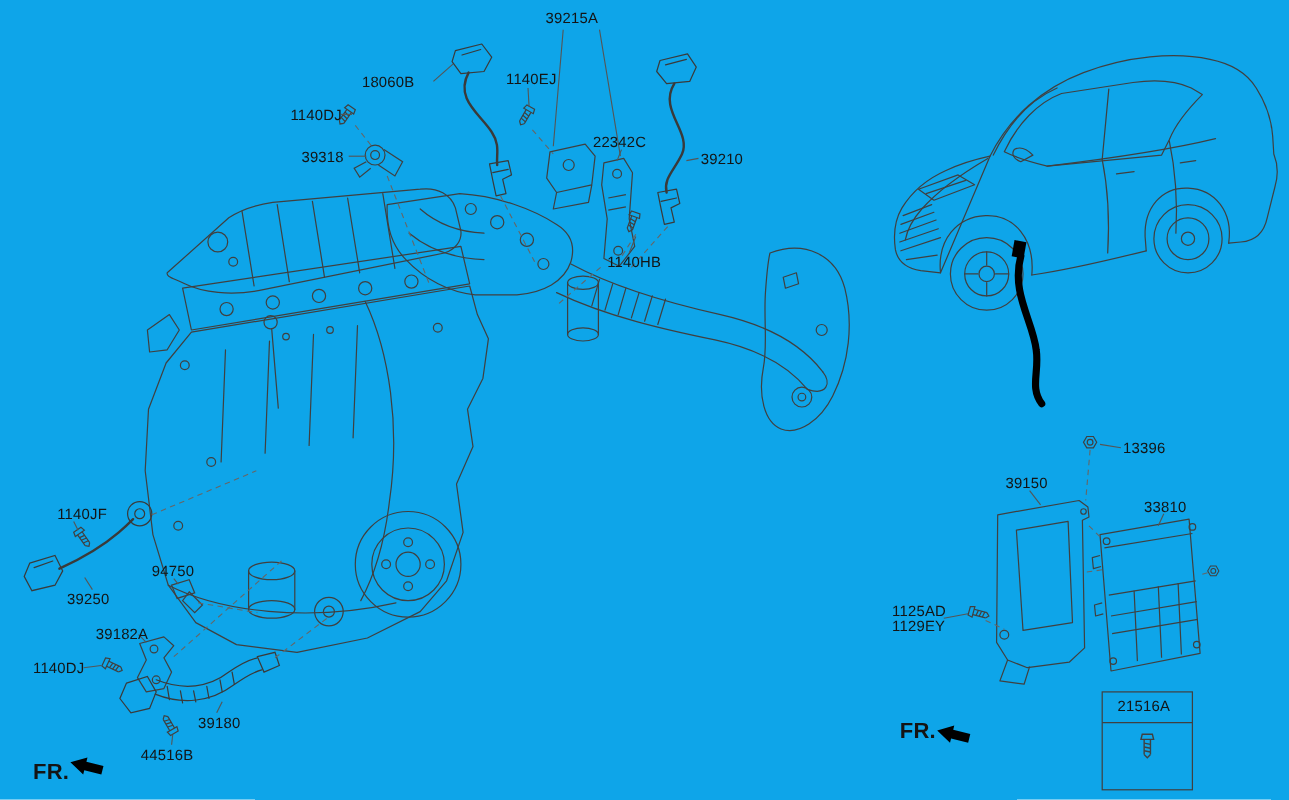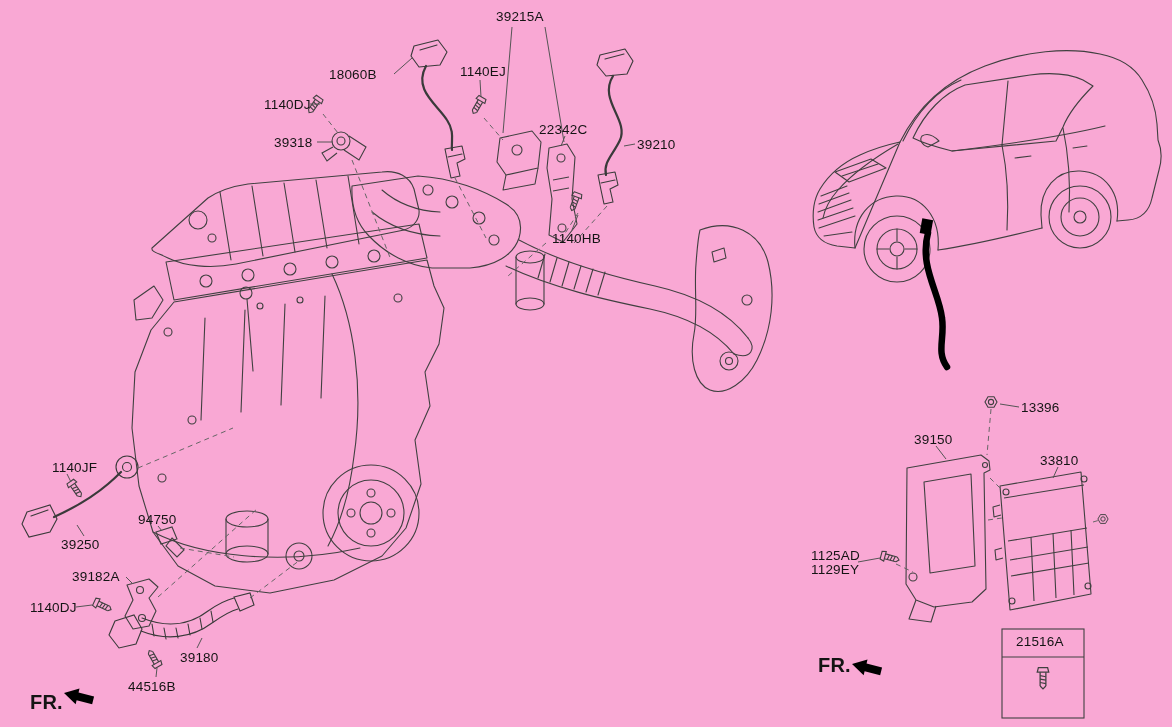--- a/index.html
+++ b/index.html
@@ -1,18 +1,18 @@
 <!DOCTYPE html>
 <html><head>
 <meta charset="utf-8">
 <style>
   *{box-sizing:border-box;margin:0;padding:0}
   html,body{width:1172px;height:727px;background:#fff}
   body{font-family:"Liberation Sans",sans-serif;color:#111}
-  .stage{position:relative;width:1172px;height:727px;background:#f9a8d4;overflow:hidden}
+  .stage{position:relative;width:1172px;height:727px;background:#0ea5e9;overflow:hidden}
   .stage svg{position:absolute;left:0;top:0}
   .lbl{position:absolute;font-size:13.5px;color:#141414;white-space:nowrap;letter-spacing:.2px}
   .lbl.fr{font-weight:bold;font-size:20px}
 </style>
 </head>
 <body>
 
 <div class="stage">
 
 <svg width="1172" height="727" viewBox="0 0 1172 727">
@@ -262,21 +262,21 @@
   <span class="lbl" style="left:329px;top:67px">18060B</span>
   <span class="lbl" style="left:460px;top:64px">1140EJ</span>
   <span class="lbl" style="left:264px;top:97px">1140DJ</span>
   <span class="lbl" style="left:274px;top:135px">39318</span>
   <span class="lbl" style="left:539px;top:122px">22342C</span>
   <span class="lbl" style="left:637px;top:137px">39210</span>
   <span class="lbl" style="left:552px;top:231px">1140HB</span>
   <span class="lbl" style="left:52px;top:460px">1140JF</span>
   <span class="lbl" style="left:61px;top:537px">39250</span>
   <span class="lbl" style="left:138px;top:512px">94750</span>
-  <span class="lbl" style="left:72px;top:569px">39182A</span>
+  <span class="lbl" style="left:87px;top:569px">39182A</span>
   <span class="lbl" style="left:30px;top:600px">1140DJ</span>
   <span class="lbl" style="left:180px;top:650px">39180</span>
   <span class="lbl" style="left:128px;top:679px">44516B</span>
   <span class="lbl" style="left:1021px;top:400px">13396</span>
   <span class="lbl" style="left:914px;top:432px">39150</span>
   <span class="lbl" style="left:1040px;top:453px">33810</span>
   <span class="lbl" style="left:811px;top:548px">1125AD</span>
   <span class="lbl" style="left:811px;top:562px">1129EY</span>
   <span class="lbl" style="left:1016px;top:634px">21516A</span>
   <span class="lbl fr" style="left:30px;top:691px">FR.</span>

